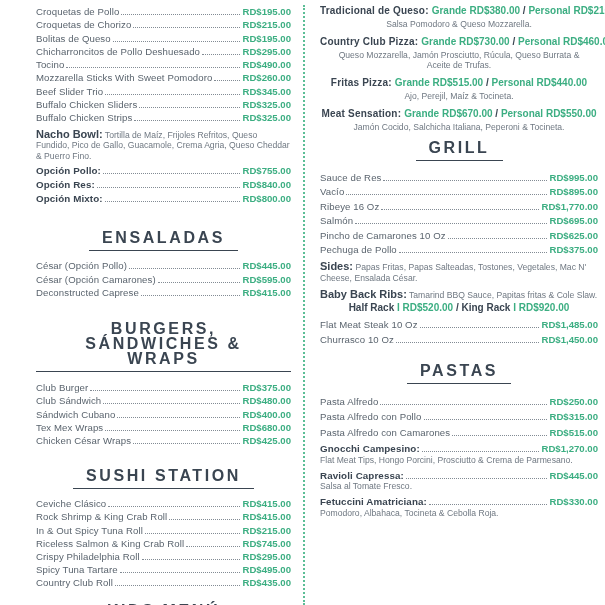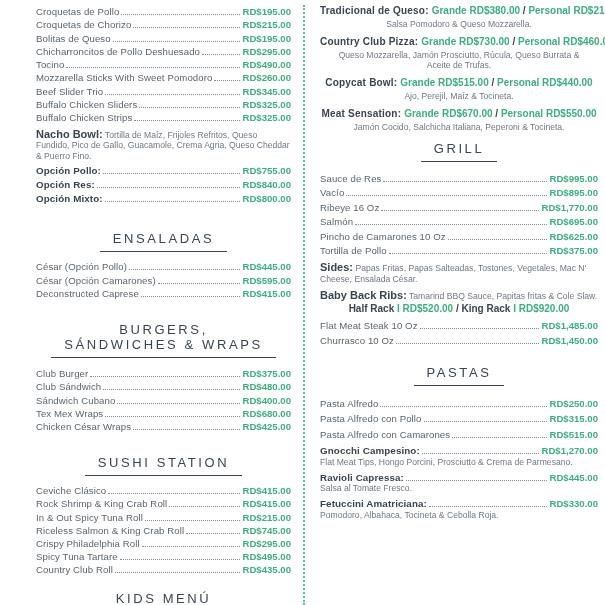--- a/index.html
+++ b/index.html
@@ -24,21 +24,21 @@
   .desc-block{font-size:8.6px;line-height:10.6px;color:#6F7882;margin-top:3px;}
   .bname{font-weight:bold;color:#3A4551;font-size:11px;}
 
   .nacho{margin-top:4px;margin-bottom:2px;}
   .options-list{margin-top:3px;}
   .options-list .mi{line-height:13.6px;text-align:center;}
 
   
   .sec{text-align:center;}
   .sec-inner{display:inline-block;border-bottom:1.5px solid #3A4551;padding:0 13px 5px;
-    color:#3A4551;font-weight:normal;font-size:13px;letter-spacing:2.6px;line-height:15px;}
+    color:#3A4551;font-weight:bold;font-size:16px;letter-spacing:2.6px;line-height:15px;}
   .sec-line{display:block;}
   .sec-ensaladas{margin:24px 0 8px;}
   .sec-burgers{margin:22px 0 9px;}
   .sec-sushi{margin:20px 0 8px;}
   .sec-cutoff{margin:12px 0 0;}
   .sec-grill{margin:6px 0 10px;}
   .sec-pastas{margin:14px 0 10px;}
 
   .burgers-list .mi{line-height:13.2px;}
   .sushi-list .mi{line-height:13.2px;}
@@ -233,21 +233,21 @@
     <div class="pizza-list">
         <div class="pizza">
           <div class="pizza-head"><span class="pizza-name">Tradicional de Queso: </span><span class="pt-green">Grande RD$380.00</span><span class="pt-dark"> / </span><span class="pt-green">Personal RD$210.00</span></div>
           <div class="pizza-desc">Salsa Pomodoro &amp; Queso Mozzarella.</div>
         </div>
         <div class="pizza">
           <div class="pizza-head"><span class="pizza-name">Country Club Pizza: </span><span class="pt-green">Grande RD$730.00</span><span class="pt-dark"> / </span><span class="pt-green">Personal RD$460.00</span></div>
           <div class="pizza-desc">Queso Mozzarella, Jamón Prosciutto, Rúcula, Queso Burrata &amp; Aceite de Trufas.</div>
         </div>
         <div class="pizza">
-          <div class="pizza-head"><span class="pizza-name">Copycat Bowl: </span><span class="pt-green">Grande RD$515.00</span><span class="pt-dark"> / </span><span class="pt-green">Personal RD$440.00</span></div>
+          <div class="pizza-head"><span class="pizza-name">Fritas Pizza: </span><span class="pt-green">Grande RD$515.00</span><span class="pt-dark"> / </span><span class="pt-green">Personal RD$440.00</span></div>
           <div class="pizza-desc">Ajo, Perejil, Maíz &amp; Tocineta.</div>
         </div>
         <div class="pizza">
           <div class="pizza-head"><span class="pizza-name">Meat Sensation: </span><span class="pt-green">Grande RD$670.00</span><span class="pt-dark"> / </span><span class="pt-green">Personal RD$550.00</span></div>
           <div class="pizza-desc">Jamón Cocido, Salchicha Italiana, Peperoni &amp; Tocineta.</div>
         </div>
       </div>
 
     <div class="sec sec-grill"><span class="sec-inner">GRILL</span></div>
     <div class="list grill-list">
@@ -270,21 +270,21 @@
           <span class="mi-name">Salmón</span>
           <span class="mi-dots"></span>
           <span class="mi-price">RD$695.00</span>
         </div>
         <div class="mi">
           <span class="mi-name">Pincho de Camarones 10 Oz</span>
           <span class="mi-dots"></span>
           <span class="mi-price">RD$625.00</span>
         </div>
         <div class="mi">
-          <span class="mi-name">Tortilla de Pollo</span>
+          <span class="mi-name">Pechuga de Pollo</span>
           <span class="mi-dots"></span>
           <span class="mi-price">RD$375.00</span>
         </div>
       </div>
 
     <div class="desc-block sides-block"><span class="bname">Sides:</span><span> Papas Fritas, Papas Salteadas, Tostones, Vegetales, Mac N' Cheese, Ensalada César.</span></div>
 
     <div class="desc-block ribs-block"><span class="bname">Baby Back Ribs:</span><span> Tamarind BBQ Sauce, Papitas fritas &amp; Cole Slaw.</span></div>
     <div class="ribs-price"><span class="pt-dark">Half Rack </span><span class="pt-green">I RD$520.00</span><span class="pt-dark"> / </span><span class="pt-dark">King Rack </span><span class="pt-green">I RD$920.00</span></div>
 

